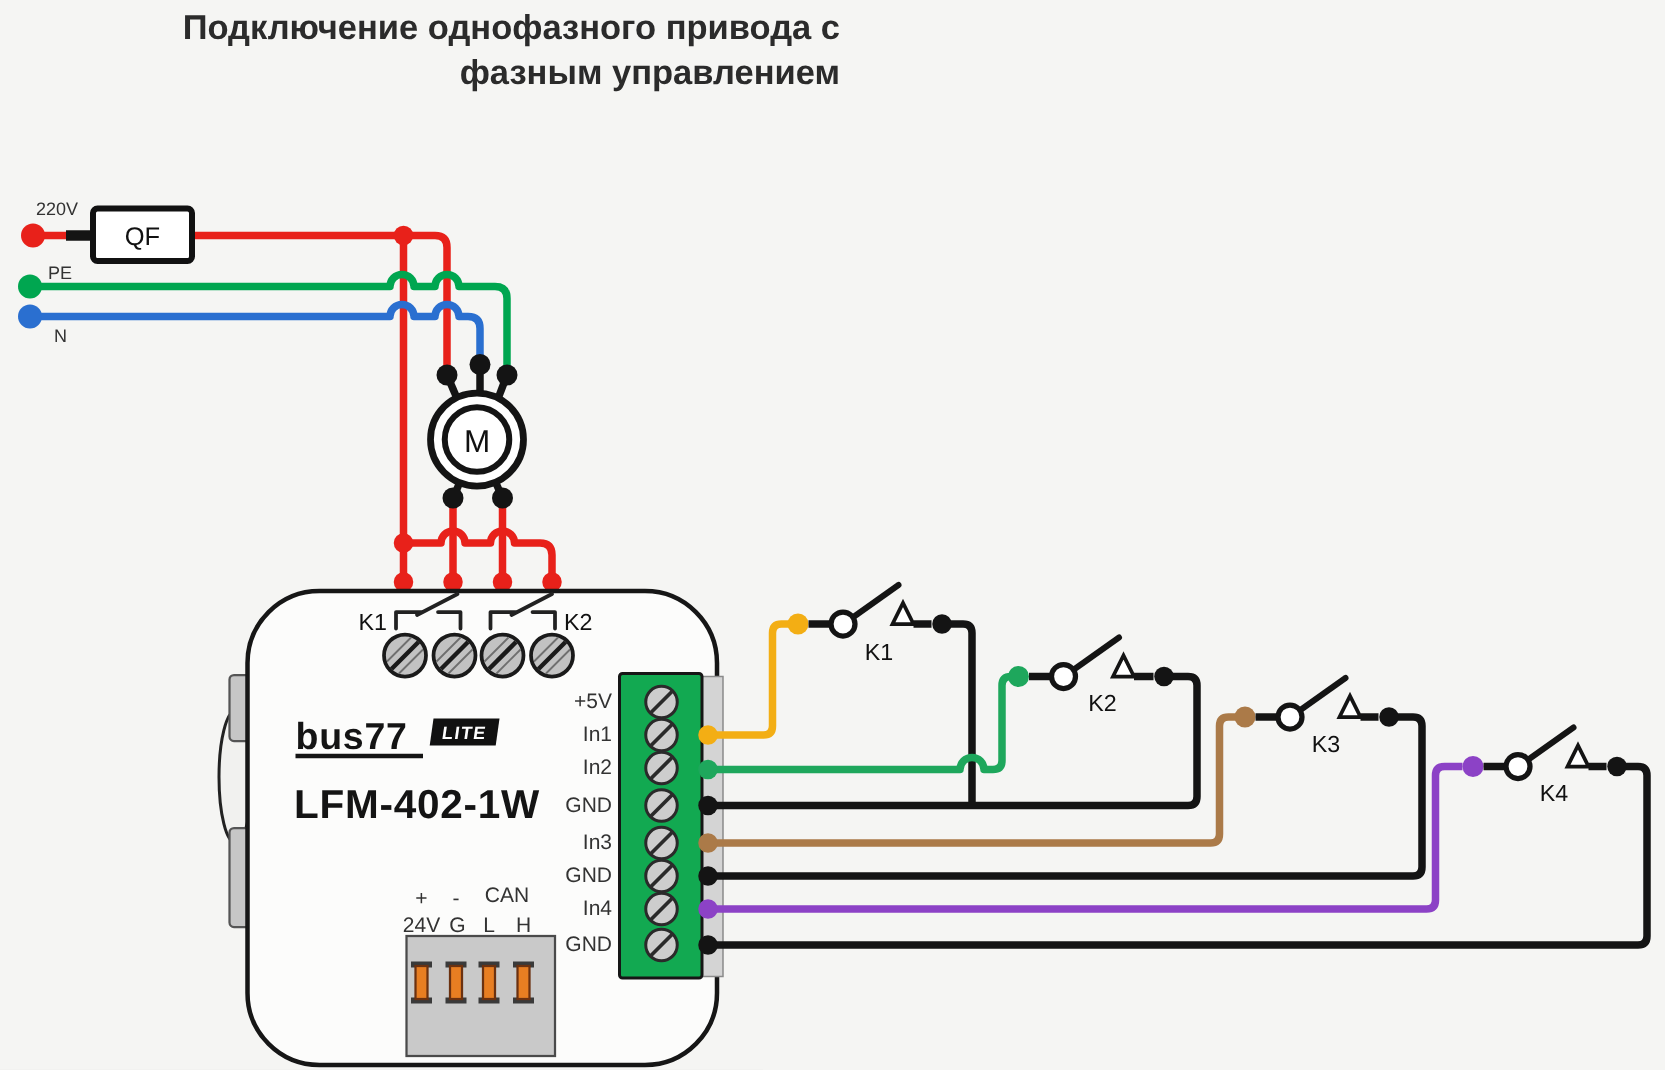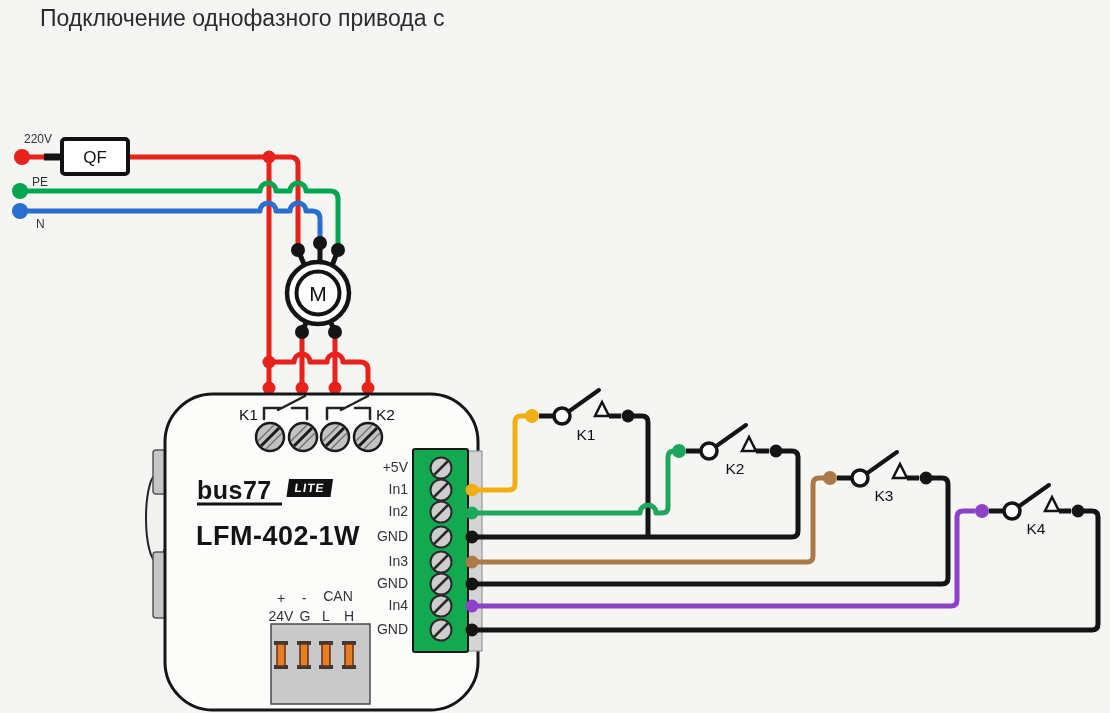--- a/index.html
+++ b/index.html
@@ -1,37 +1,38 @@
 <!DOCTYPE html>
 <html><head>
 <meta charset="utf-8">
 <style>
   html,body{margin:0;padding:0;}
   body{background:#e9e9e7;font-family:"Liberation Sans",sans-serif;}
   .stage{position:relative;width:1110px;height:713px;background:#f5f5f3;overflow:hidden;}
-  .title{position:absolute;top:3px;left:40px;width:520px;text-align:left;
-         color:#2b2b2b;font-size:23px;line-height:30px;font-weight:400;}
+  .title{position:absolute;top:3px;left:40px;width:520px;text-align:right;
+         color:#2b2b2b;font-size:23px;line-height:30px;font-weight:700;}
   svg{position:absolute;left:0;top:0;}
   svg text{font-family:"Liberation Sans",sans-serif;fill:#222;}
   .lbl-sm{font-size:12px;fill:#333;}
   .lbl-k{font-size:15.5px;fill:#111;}
   .lbl-io{font-size:14px;fill:#333;}
   .lbl-qf{font-size:17px;fill:#111;}
   .brand{font-size:25px;font-weight:bold;fill:#141414;letter-spacing:0.5px;}
   .model{font-size:27px;font-weight:bold;fill:#141414;letter-spacing:0.5px;}
   .badge-t{font-size:12px;font-weight:bold;fill:#ffffff;letter-spacing:1px;}
   .motor-t{font-size:21px;fill:#111;}
 </style>
 </head>
 <body>
 
 <div class="stage">
 
   <div class="title">
     <div>Подключение однофазного привода с</div>
+    <div>фазным управлением</div>
   </div>
 
   <svg width="1110" height="713" viewBox="0 0 1110 713">
 
     <g fill="none" stroke-width="5" stroke-linejoin="round" stroke="#e8211a">
       <path d="M22 157 H48"></path>
       <path d="M128 157 H290 Q298 157 298 165 V245"></path>
       <path d="M269 157 V385"></path>
       <path d="M269 362 H294 A8 8 0 0 1 310 362 H327 A8 8 0 0 1 343 362 H360 Q368 362 368 370 V385"></path>
       <path d="M302 338 V385"></path>

